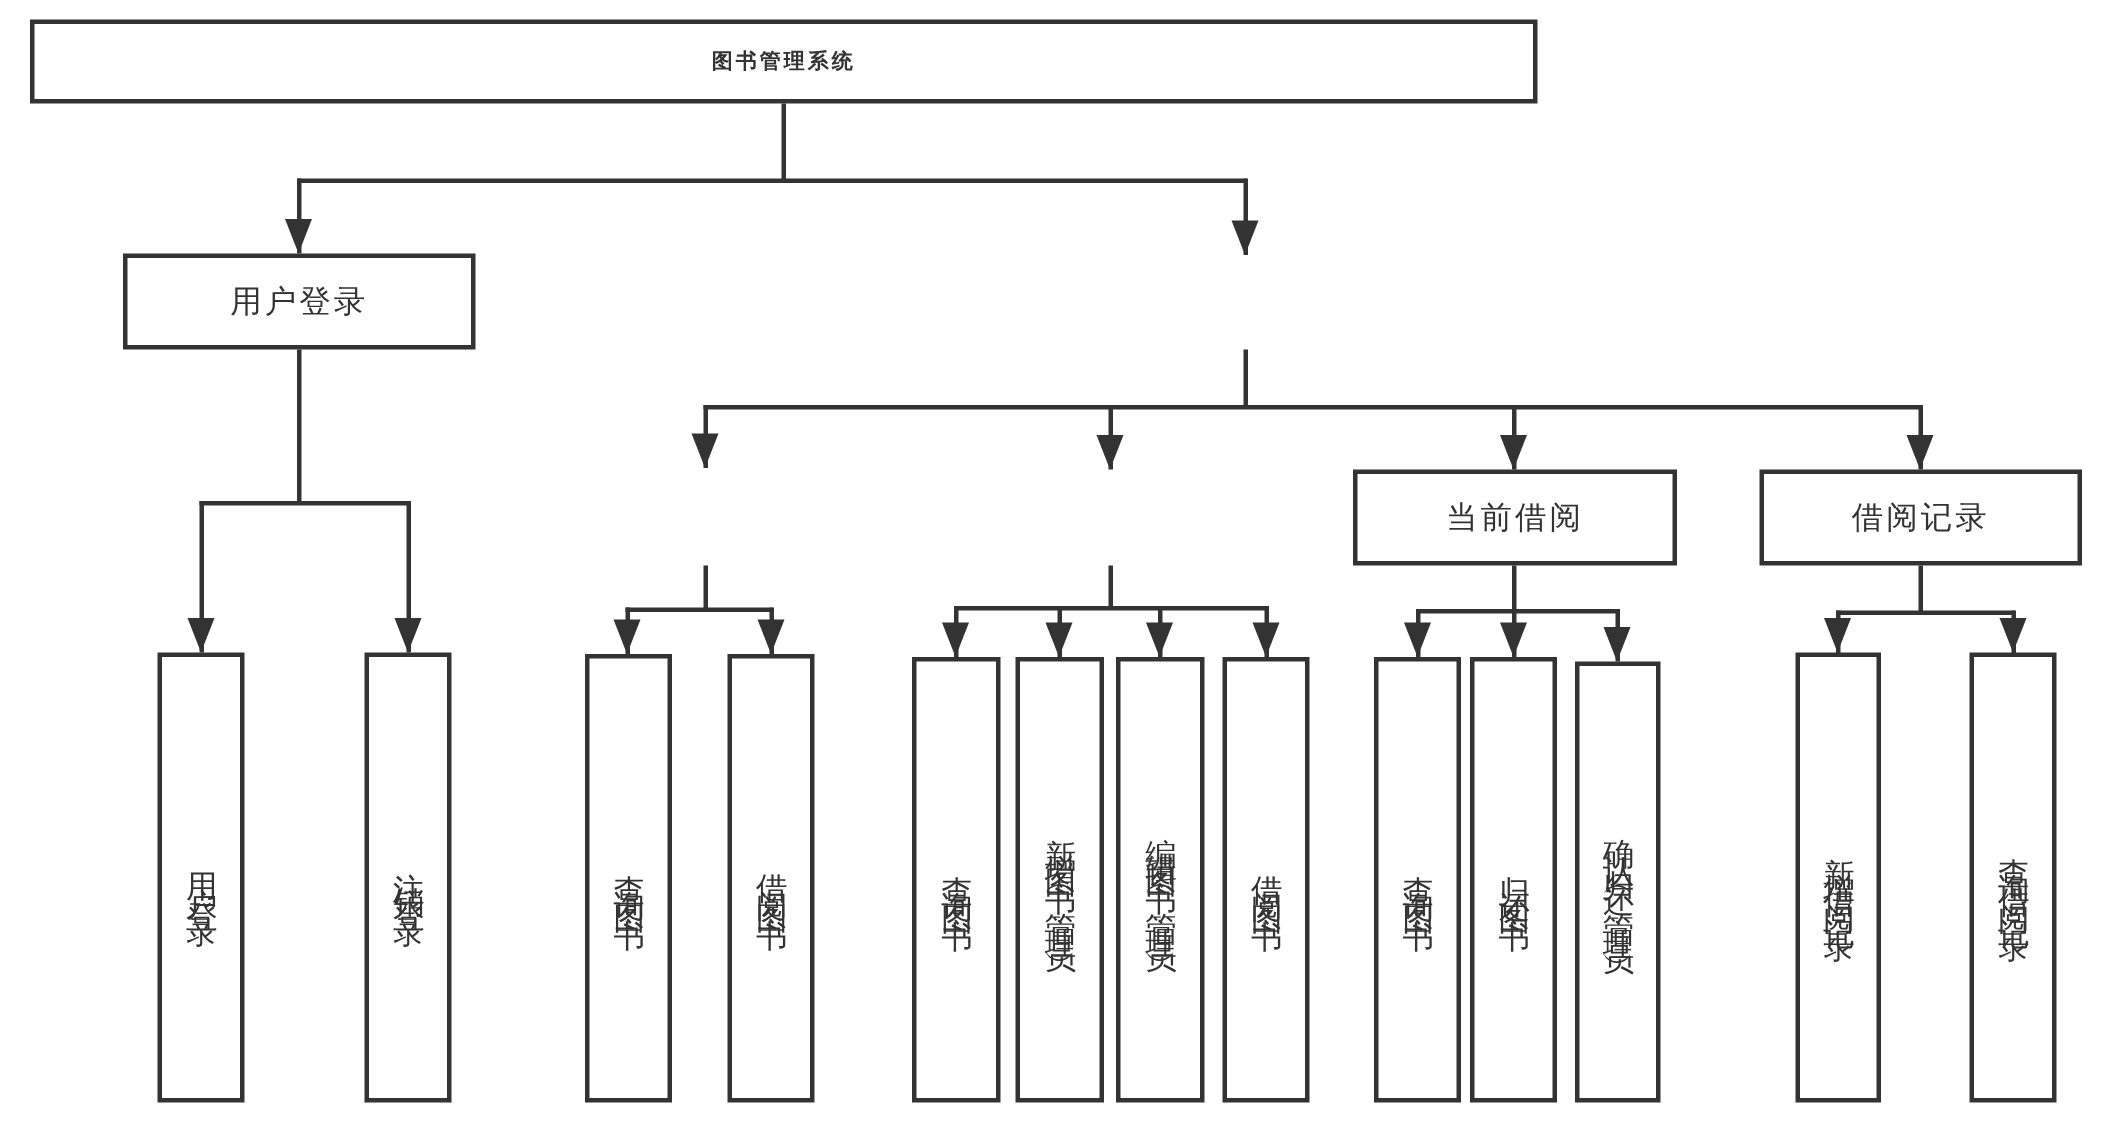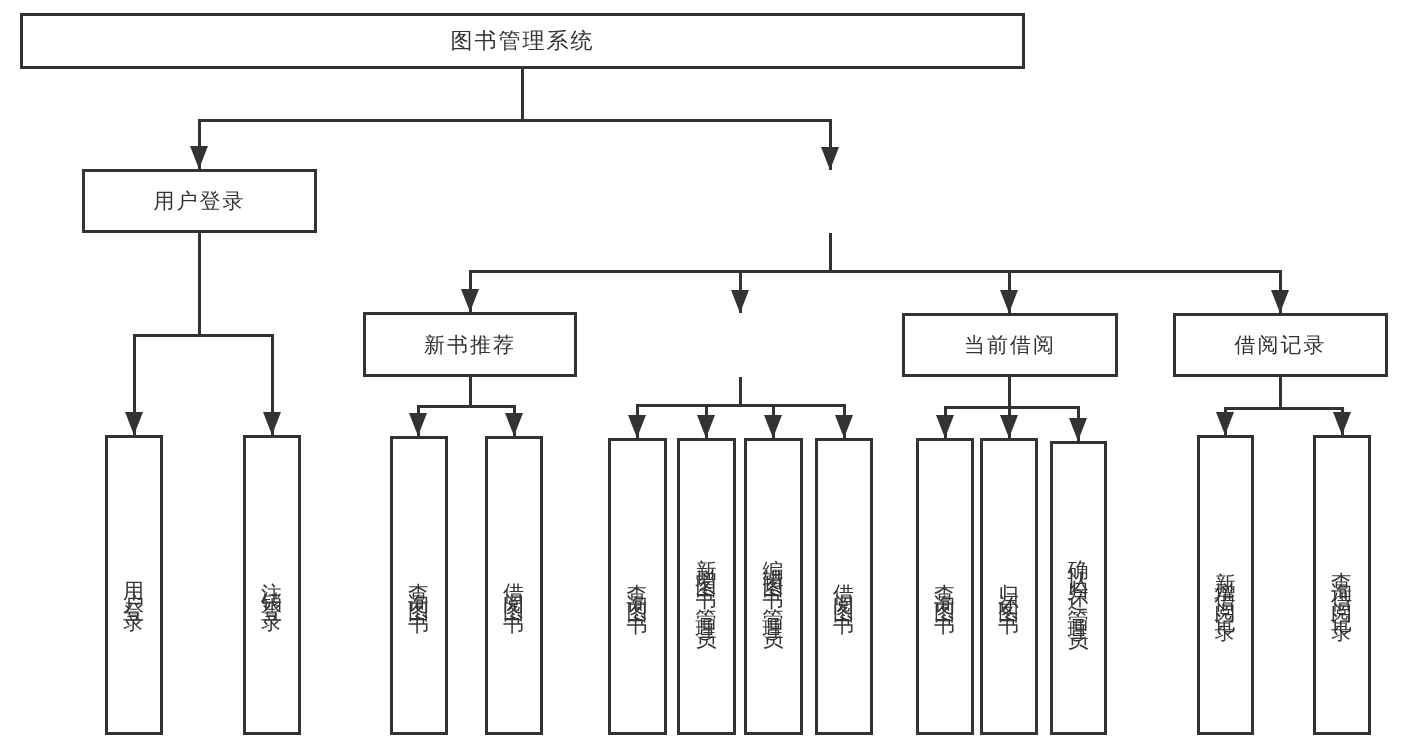--- a/index.html
+++ b/index.html
@@ -16,21 +16,21 @@
     box-sizing: border-box;
     border: 3px solid #333333;
     background: #ffffff;
     color: #333333;
     display: flex;
     align-items: center;
     justify-content: center;
     text-align: center;
   }
   .hnode { font-size: 21px; letter-spacing: 2px; }
-  .root  { font-size: 22px; letter-spacing: 2px; }
+  .root  { font-size: 14px; letter-spacing: 2px; font-weight: bold; }
   .leaf  { font-size: 21px; }
   .leaf .vtext {
     writing-mode: vertical-rl;
     text-orientation: mixed;
     letter-spacing: 10px;
     line-height: 1.1;
     max-height: 286px;
   }
   .hline { position: absolute; height: 3px; background: #333333; }
   .vline { position: absolute; width: 3px; background: #333333; }
@@ -59,23 +59,20 @@
 <div id="canvas">
 
   <div class="node root" style="left:20px; top:13px; width:1005px; height:56px;">
     <span>图书管理系统</span>
   </div>
 
   <div class="node hnode" style="left:82px; top:169px; width:235px; height:64px;">
     <span>用户登录</span>
   </div>
 
-  <div class="node hnode" style="left:363px; top:312px; width:214px; height:65px;">
-    <span>新书推荐</span>
-  </div>
   <div class="node hnode" style="left:902px; top:313px; width:216px; height:64px;">
     <span>当前借阅</span>
   </div>
   <div class="node hnode" style="left:1173px; top:313px; width:215px; height:64px;">
     <span>借阅记录</span>
   </div>
 
   <div class="node leaf" style="left:105px; top:435px; width:58px; height:300px;">
     <span class="vtext">用户登录</span>
   </div>

